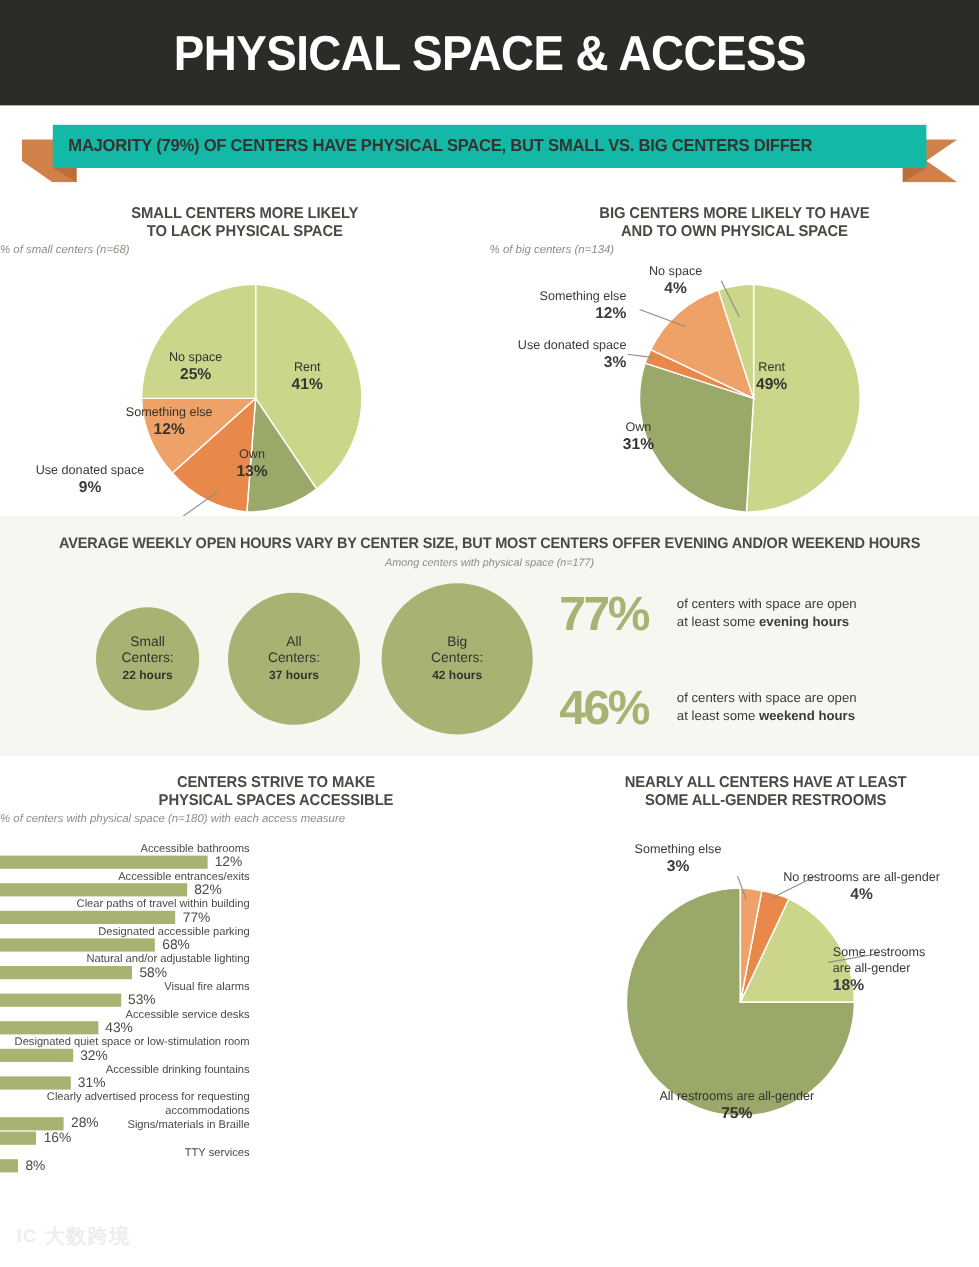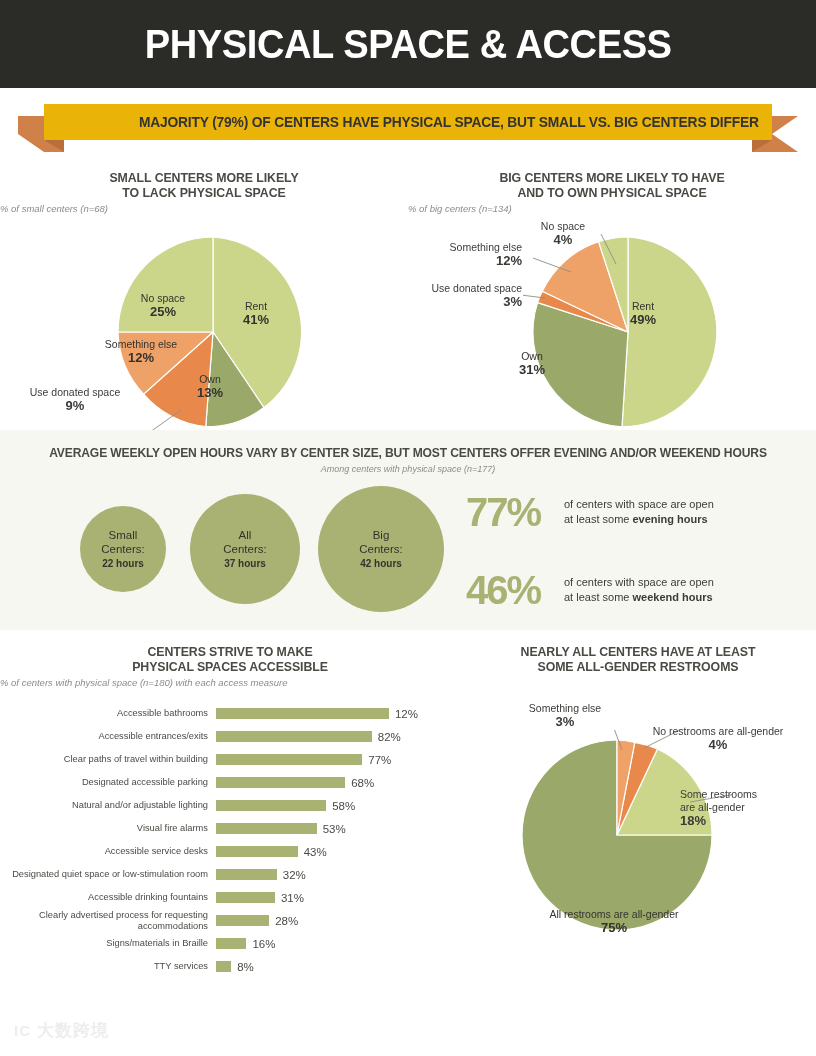--- a/index.html
+++ b/index.html
@@ -38,24 +38,24 @@
     position: relative;
     height: 74px;
     background: #ffffff;
   }
   .ribbon {
     position: absolute;
     left: 44px;
     right: 44px;
     top: 16px;
     height: 36px;
-    background: #eab308;
+    background: #14b8a6;
     display: flex;
     align-items: center;
-    justify-content: flex-end;
+    justify-content: flex-start;
     z-index: 3;
   }
   .ribbon-text {
     font-size: 14.4px;
     font-weight: bold;
     color: #34332f;
     letter-spacing: -0.2px;
     transform: scaleX(0.96);
     white-space: nowrap;
   }
@@ -183,21 +183,21 @@
     letter-spacing: -2px;
     line-height: 40px;
   }
   .stat-text { font-size: 11px; color: #3b3b38; line-height: 15px; }
   .stat-text b { font-weight: bold; }
 
   
   .bottom-row { display: flex; height: 380px; }
   .bars-panel { width: 460px; position: relative; padding-top: 14px; box-sizing: border-box; }
   .bars { position: absolute; left: 0; top: 72px; width: 460px; }
-  .bar-row { display: flex; align-items: center; height: 23px; }
+  .bar-row { display: flex; align-items: flex-start; height: 23px; flex-direction: column; }
   .bar-label {
     width: 216px;
     text-align: right;
     padding-right: 8px;
     font-size: 9.3px;
     color: #4a4a45;
     line-height: 10.5px;
     box-sizing: border-box;
   }
   .bar-track { flex: 1; display: flex; align-items: center; }
@@ -486,21 +486,21 @@
       <path d="M105,105 L105,10 A95,95 0 0,1 122.8,12.3 Z" fill="#efa268" stroke="#ffffff" stroke-width="1.2"></path>
       <line x1="96" y1="-18" x2="110" y2="20" stroke="#8d8d85" stroke-width="0.9"></line>
       <line x1="178" y1="-5" x2="132" y2="18" stroke="#8d8d85" stroke-width="0.9"></line>
       <line x1="230" y1="63" x2="178" y2="72" stroke="#8d8d85" stroke-width="0.9"></line>
     </svg>
 
     <div class="pie-label lbl-in" style="left:54px; top:278px; width:200px;">
       <span>All restrooms are all-gender</span>
       <span class="big">75%</span>
     </div>
-    <div class="pie-label" style="left:220px; top:158px; width:110px; text-align:left;">
+    <div class="pie-label" style="left:234px; top:158px; width:110px; text-align:left;">
       <span>Some restrooms</span><br>
       <span>are all-gender</span>
       <span class="big" style="text-align:left;">18%</span>
     </div>
     <div class="pie-label" style="left:168px; top:95px; width:180px;">
       <span>No restrooms are all-gender</span>
       <span class="big">4%</span>
     </div>
     <div class="pie-label" style="left:50px; top:72px; width:110px;">
       <span>Something else</span>

